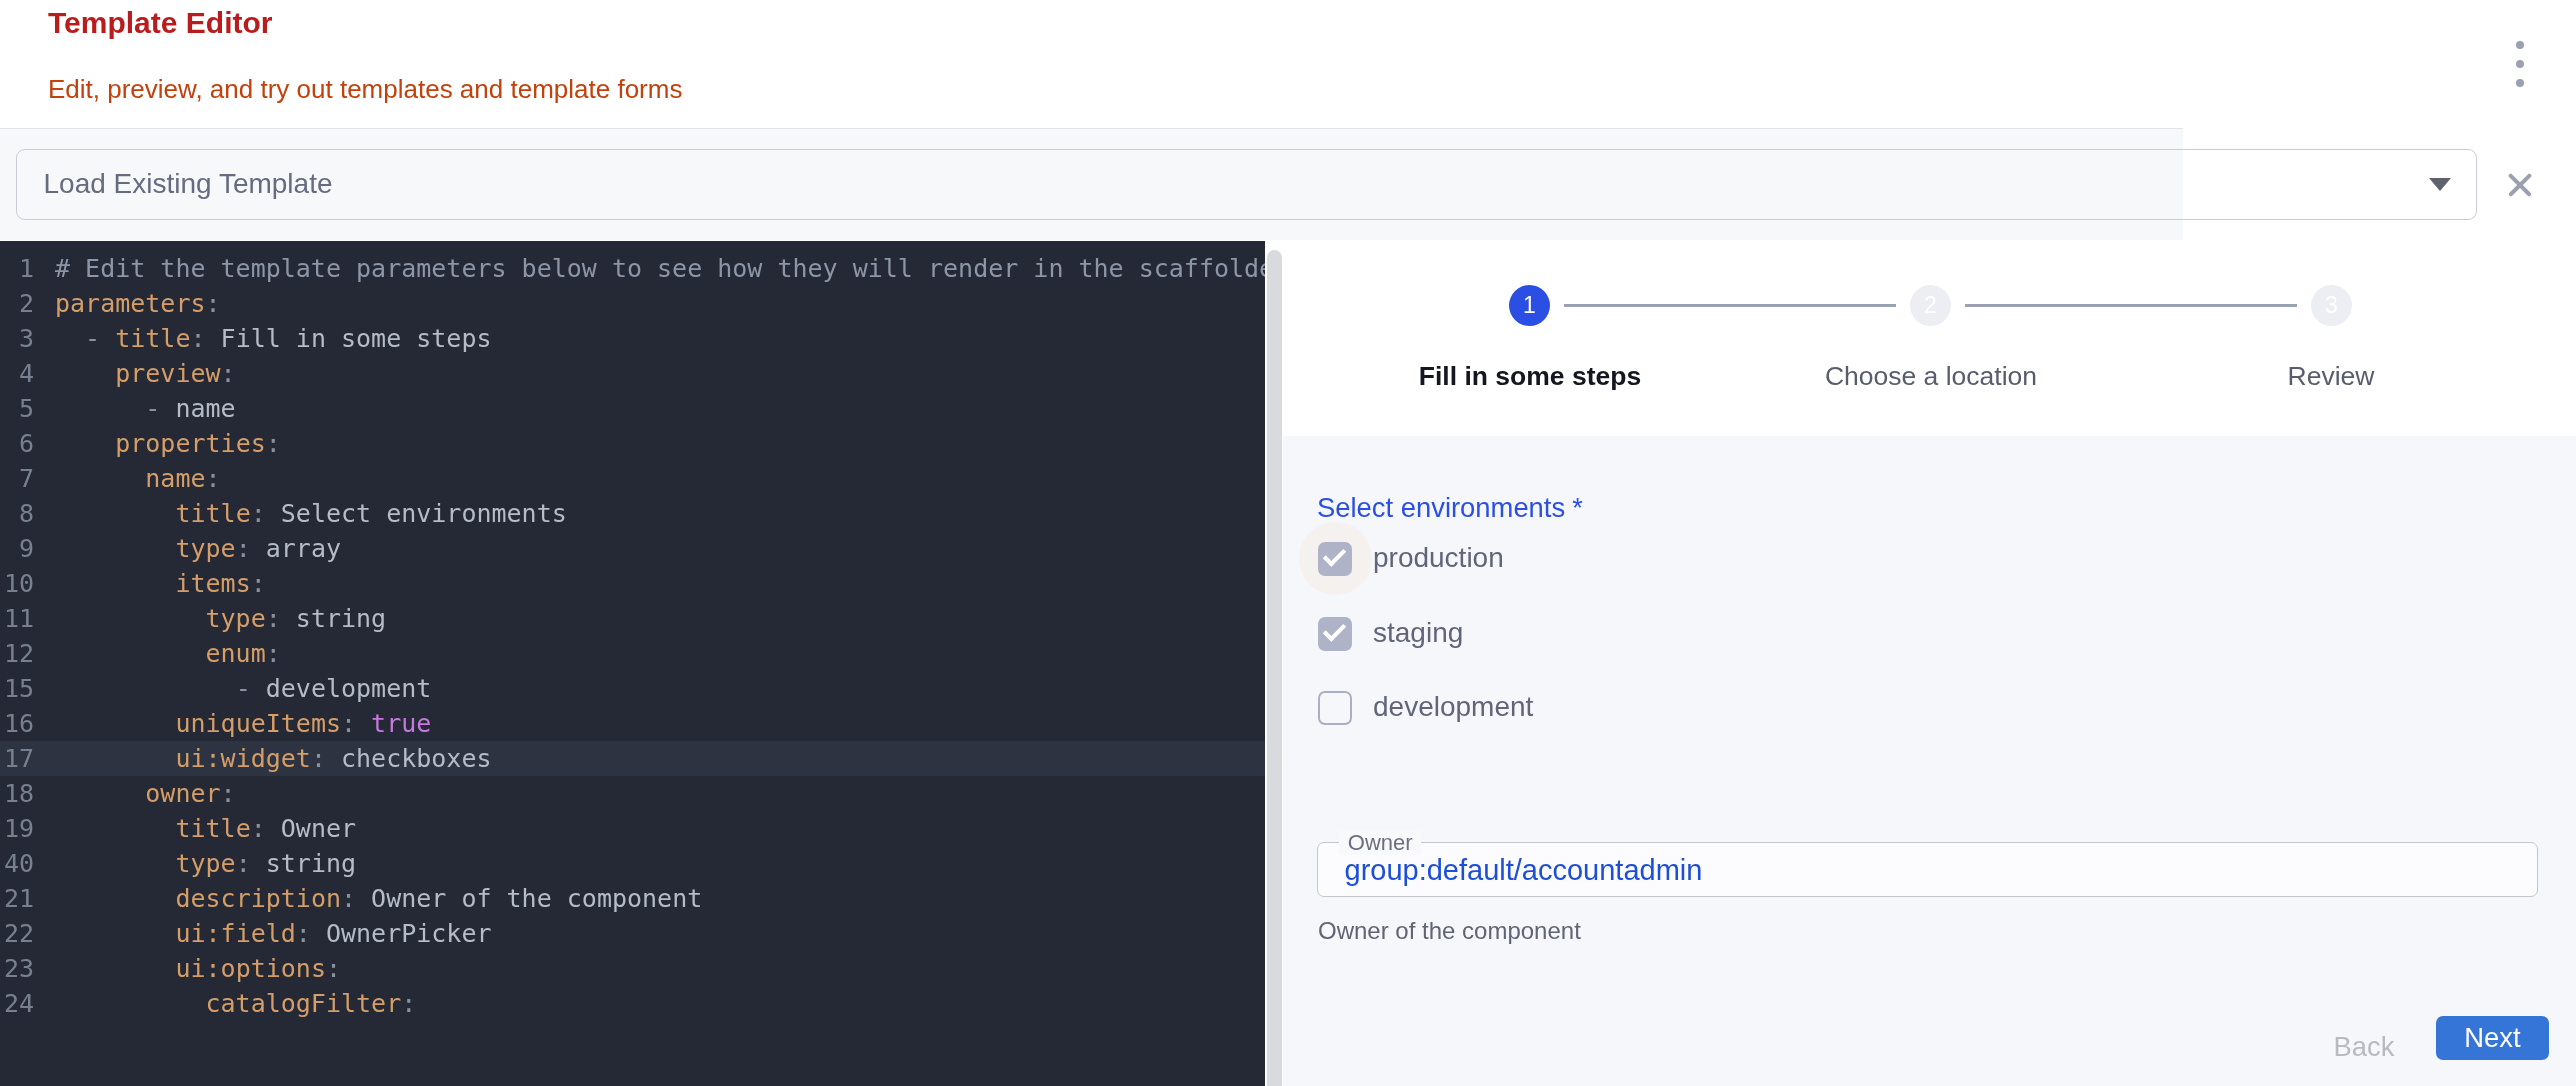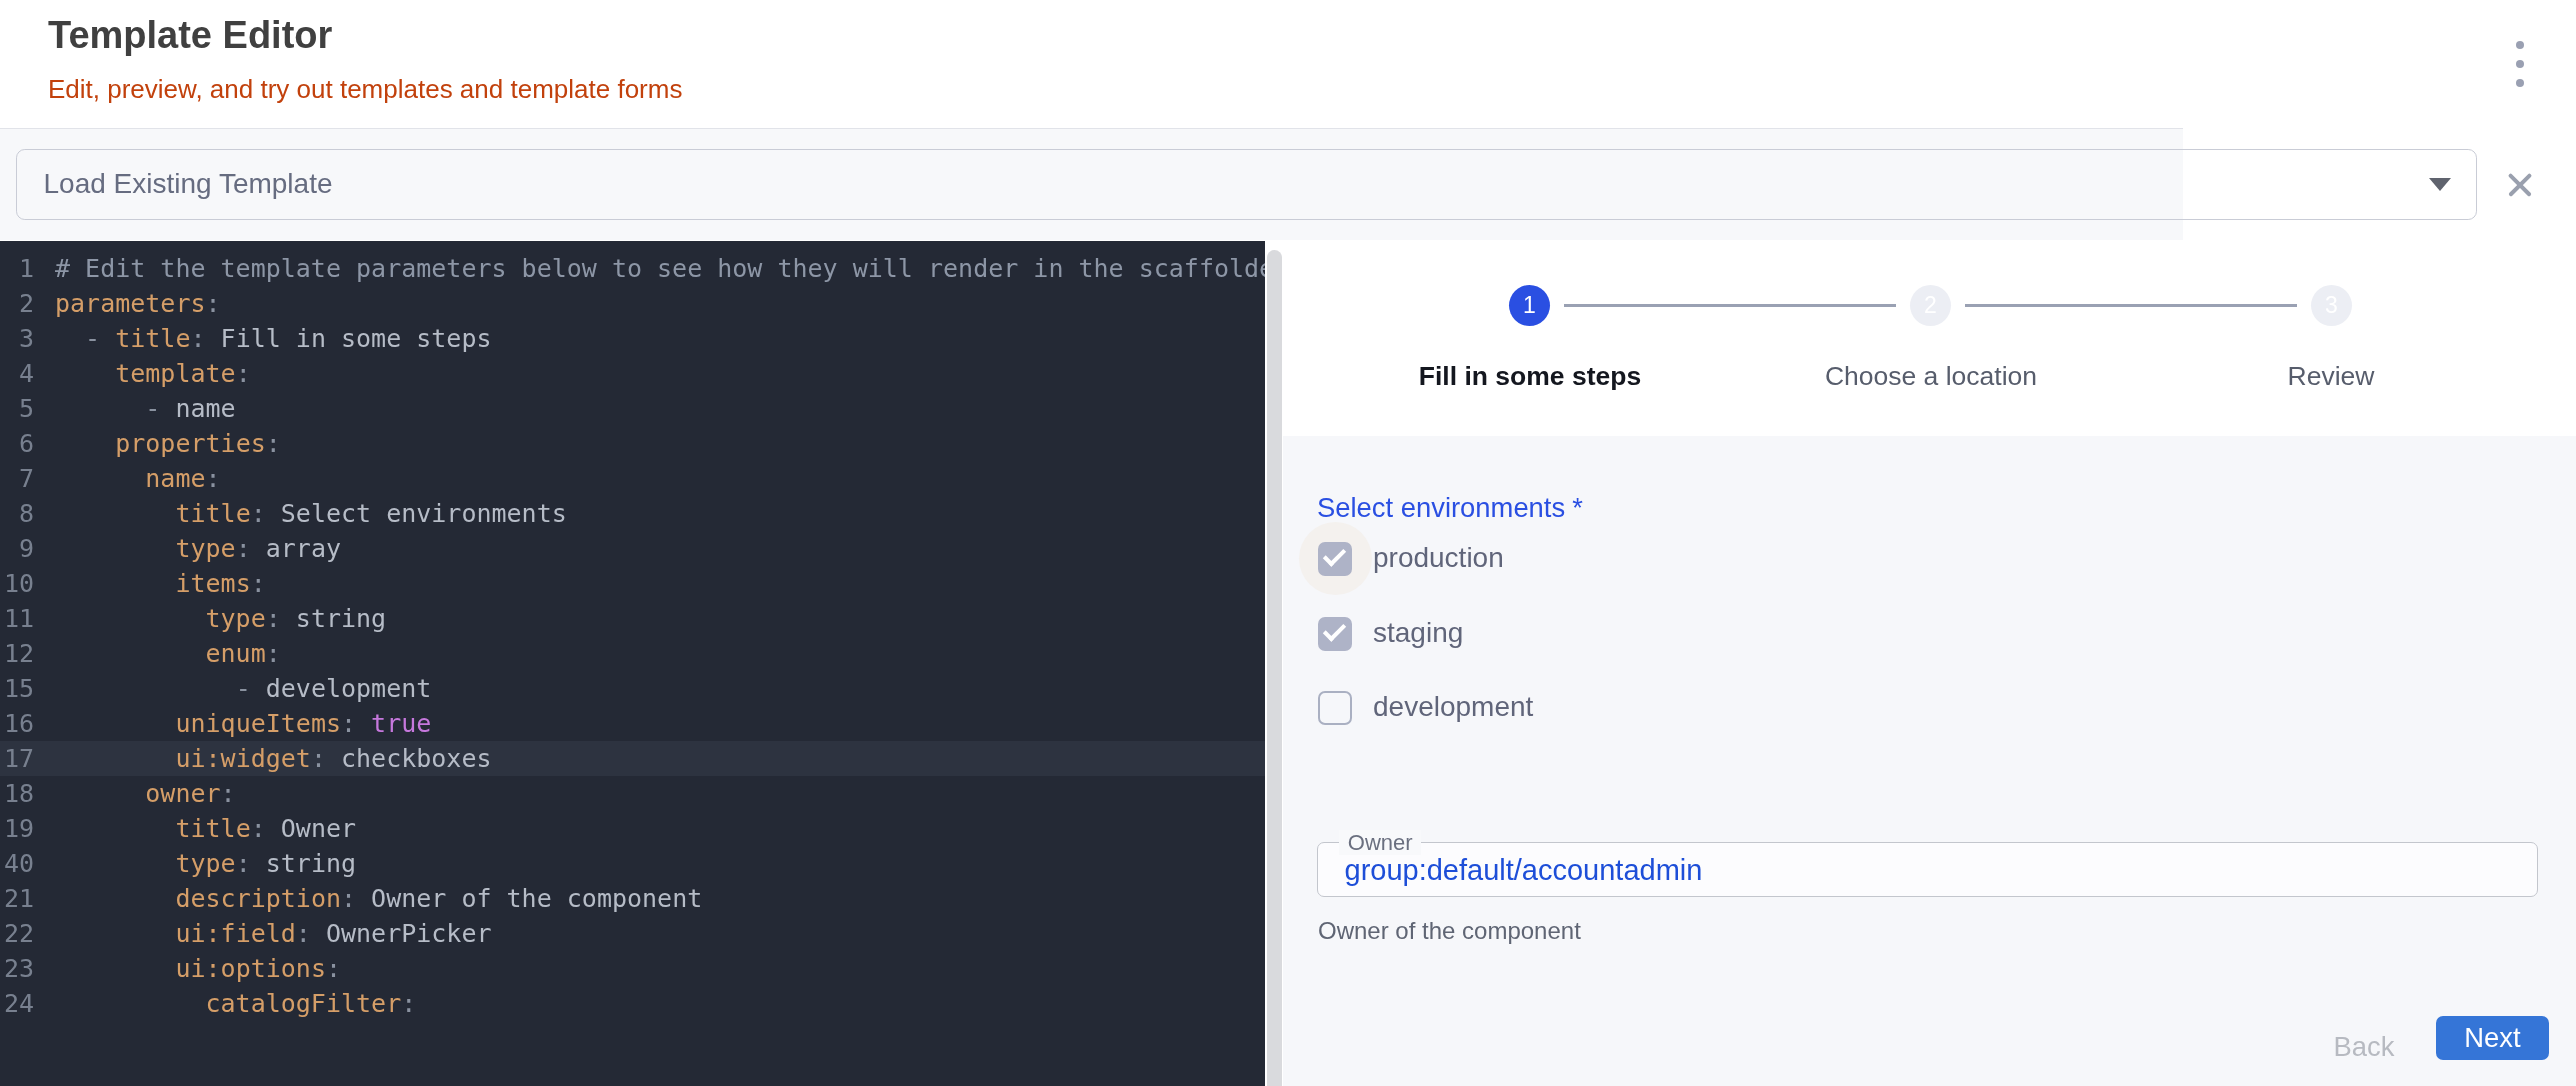--- a/index.html
+++ b/index.html
@@ -1,21 +1,21 @@
 <!DOCTYPE html>
 <html style="--accent-blue: #2a4fe2; --next-button-blue: #3575d7; --editor-background: #242935; --key-orange: #d59e68; --bool-purple: #c678dd; --checkbox-fill: #aeb3c7; --form-background: #f6f7fa;font-size:14px"><head>
 <meta charset="utf-8">
 <style>
   html,body{margin:0;padding:0;background:#ffffff;}
   .page{position:relative;width:2576px;height:1086px;background:#ffffff;overflow:hidden;
         font-family:"Liberation Sans",sans-serif;color:#16191f;}
 
   
   .hdr{position:absolute;left:0;top:0;width:2576px;height:128px;background:#ffffff;}
-  .hdr-title{position:absolute;left:48px;top:14px;font-size:38px;font-weight:700;color:#404040;}
+  .hdr-title{position:absolute;left:48px;top:6px;font-size:30px;font-weight:700;color:#b91c1c;}
   .hdr-sub{position:absolute;left:48px;top:74px;font-size:26px;color:#c2410c;}
   .kebab{position:absolute;left:2503px;top:41px;width:34px;height:46px;display:flex;flex-direction:column;
          align-items:center;justify-content:space-between;cursor:pointer;}
   .kebab i{width:8px;height:8px;border-radius:50%;background:#9aa0b2;}
 
   
   .loadrow{position:absolute;left:0;top:128px;width:2183px;height:112px;background:#f7f8fa;
            border-top:1.8px solid #e1e3e9;box-sizing:border-box;}
   .select{position:absolute;left:16px;top:19.5px;width:2461px;height:71px;border:1.8px solid #c9ccd6;
           border-radius:8.8px;box-sizing:border-box;display:flex;align-items:center;cursor:pointer;}
@@ -107,21 +107,21 @@
       <span class="caret"></span>
     </div>
     <div class="clearx"></div>
   </div>
 
   <div class="editor">
     <div>
         <div class="cl"><span class="ln">1</span><span class="code"><span class="tok-c"># Edit the template parameters below to see how they will render in the scaffolder form(s)</span></span></div>
         <div class="cl"><span class="ln">2</span><span class="code"><span class="tok-k">parameters</span><span class="tok-p">:</span></span></div>
         <div class="cl"><span class="ln">3</span><span class="code"><span class="tok-v">  </span><span class="tok-p">- </span><span class="tok-k">title</span><span class="tok-p">: </span><span class="tok-v">Fill in some steps</span></span></div>
-        <div class="cl"><span class="ln">4</span><span class="code"><span class="tok-v">    </span><span class="tok-k">template</span><span class="tok-p">:</span></span></div>
+        <div class="cl"><span class="ln">4</span><span class="code"><span class="tok-v">    </span><span class="tok-k">preview</span><span class="tok-p">:</span></span></div>
         <div class="cl"><span class="ln">5</span><span class="code"><span class="tok-v">      </span><span class="tok-p">- </span><span class="tok-v">name</span></span></div>
         <div class="cl"><span class="ln">6</span><span class="code"><span class="tok-v">    </span><span class="tok-k">properties</span><span class="tok-p">:</span></span></div>
         <div class="cl"><span class="ln">7</span><span class="code"><span class="tok-v">      </span><span class="tok-k">name</span><span class="tok-p">:</span></span></div>
         <div class="cl"><span class="ln">8</span><span class="code"><span class="tok-v">        </span><span class="tok-k">title</span><span class="tok-p">: </span><span class="tok-v">Select environments</span></span></div>
         <div class="cl"><span class="ln">9</span><span class="code"><span class="tok-v">        </span><span class="tok-k">type</span><span class="tok-p">: </span><span class="tok-v">array</span></span></div>
         <div class="cl"><span class="ln">10</span><span class="code"><span class="tok-v">        </span><span class="tok-k">items</span><span class="tok-p">:</span></span></div>
         <div class="cl"><span class="ln">11</span><span class="code"><span class="tok-v">          </span><span class="tok-k">type</span><span class="tok-p">: </span><span class="tok-v">string</span></span></div>
         <div class="cl"><span class="ln">12</span><span class="code"><span class="tok-v">          </span><span class="tok-k">enum</span><span class="tok-p">:</span></span></div>
         <div class="cl"><span class="ln">15</span><span class="code"><span class="tok-v">            </span><span class="tok-p">- </span><span class="tok-v">development</span></span></div>
         <div class="cl"><span class="ln">16</span><span class="code"><span class="tok-v">        </span><span class="tok-k">uniqueItems</span><span class="tok-p">: </span><span class="tok-b">true</span></span></div>

